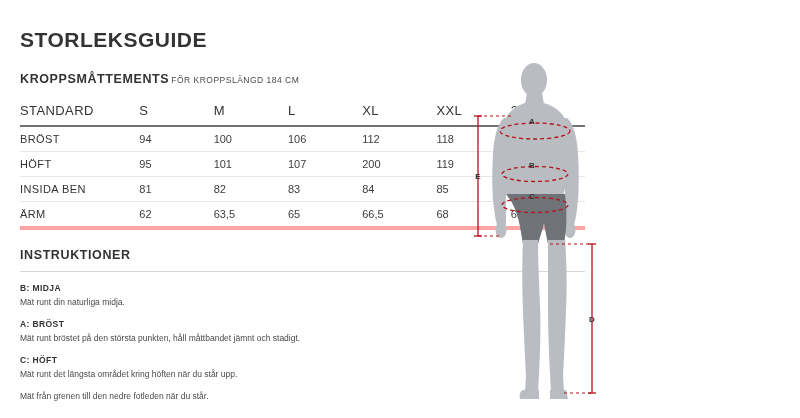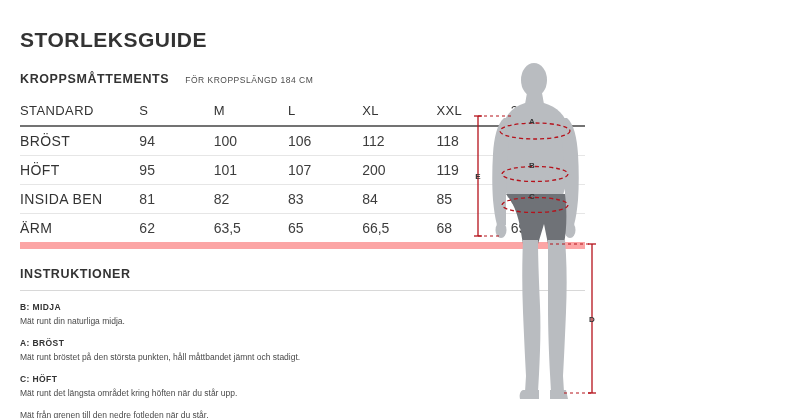--- a/index.html
+++ b/index.html
@@ -24,21 +24,21 @@
   .title {
     font-size: 21px;
     font-weight: bold;
     letter-spacing: 0.5px;
     color: #333333;
     margin: 8px 0 0 0;
   }
   .section-head {
     display: flex;
     align-items: baseline;
-    gap: 16px;
+    gap: 2px;
     margin-top: 20px;
   }
   .section-head h2 {
     font-size: 12.5px;
     font-weight: bold;
     letter-spacing: 0.6px;
     margin: 0;
     color: #333333;
   }
   .section-head .sub {
@@ -61,29 +61,29 @@
     font-weight: normal;
     letter-spacing: 0.4px;
     color: #333333;
     padding: 5px 0 7px 0;
     border-bottom: 2px solid #737373;
   }
   table.size-table td {
     padding: 6px 0 6px 0;
     border-bottom: 1px solid #e6e6e6;
     color: #3d3d3d;
-    font-size: 14px;
+    font-size: 11px;
   }
   table.size-table td.rowhead {
     font-weight: normal;
     letter-spacing: 0.4px;
     color: #333333;
   }
   table.size-table tr:last-child td {
-    border-bottom: 7px solid #fca5a5;
+    border-bottom: 4px solid #fca5a5;
   }
   .col-label { width: 90px; }
   .col-val { width: 56px; }
   .instr-title {
     font-size: 12.5px;
     font-weight: bold;
     letter-spacing: 0.6px;
     margin: 18px 0 0 0;
     color: #333333;
   }

